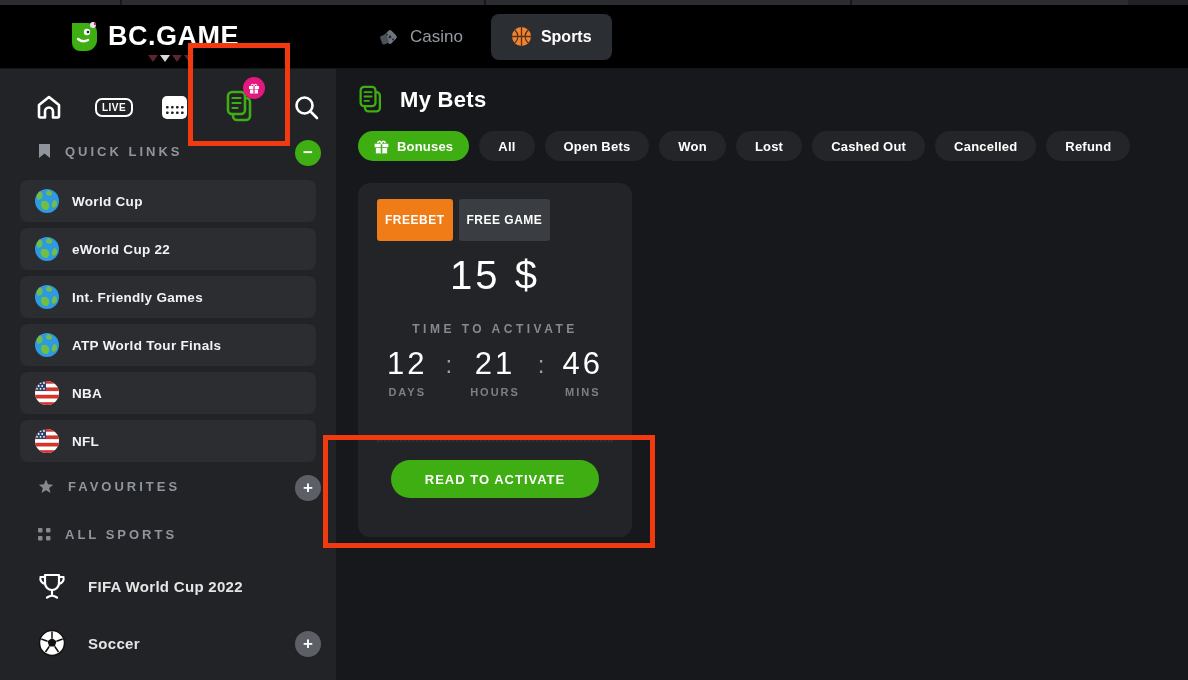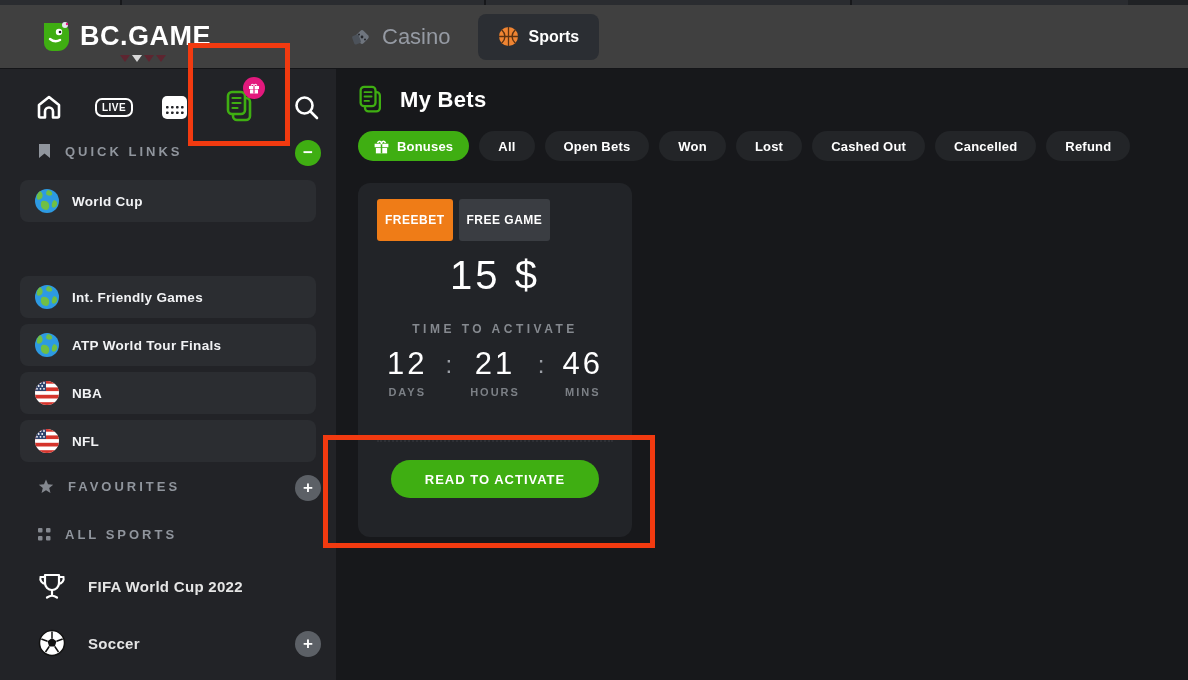--- a/index.html
+++ b/index.html
@@ -12,31 +12,32 @@
     overflow:hidden;
   }
   
   .top-strip { position:absolute; left:0; top:0; width:1188px; height:5px; background:#2a2c30; }
   .top-strip .vline { position:absolute; top:0; width:2px; height:5px; background:#17181b; }
   .top-strip .dark-seg { position:absolute; top:0; right:0; width:60px; height:5px; background:#202225; }
 
   
   .navbar {
     position:absolute; left:0; top:5px; width:1188px; height:64px;
-    background:#404040; display:flex; align-items:center;
+    background:#000000; display:flex; align-items:center;
     border-bottom:1px solid #141518;
+    padding-left:28px;
   }
   .logo { display:flex; align-items:center; margin-left:38px; position:relative; }
   .logo-icon { width:36px; height:36px; position:relative; }
   .logo-text { font-size:27px; font-weight:bold; letter-spacing:.5px; margin-left:6px; color:#fff; }
   .bunting { position:absolute; left:82px; top:36px; display:flex; gap:2px; }
   .bunting i { width:0; height:0; border-left:5px solid transparent; border-right:5px solid transparent; border-top:7px solid #5d2530; }
   .bunting i:nth-child(2){ border-top-color:#d8d8d8; }
   .nav-tab { display:flex; align-items:center; gap:9px; cursor:pointer; }
-  .nav-tab.casino { margin-left:140px; color:#959aa3; font-size:22px; }
+  .nav-tab.casino { margin-left:140px; color:#959aa3; font-size:17px; }
   .nav-tab.sports {
     margin-left:28px; background:#2b2e33; border-radius:8px;
     height:46px; padding:0 20px; color:#fff; font-size:16px; font-weight:bold;
   }
 
   
   .sidebar { position:absolute; left:0; top:69px; width:336px; height:611px; background:#222327; }
   .main { position:absolute; left:336px; top:69px; width:852px; height:611px; background:#17181b; }
 
   
@@ -237,20 +238,27 @@
   <div class="circle-btn green" style="top:71px">
     <span>−</span>
   </div>
 
   <div class="ql-row" style="top:111px">
     <svg width="26" height="26" viewBox="0 0 26 26">
         <circle cx="13" cy="13" r="12" fill="#2d9ae2"></circle>
         <path d="M6 3 q4 3 2 7 q-3 3 -5 1 q-1 -5 3 -8 M14 2 q5 1 4 5 q-4 2 -6 -1 q0 -3 2 -4 M8 13 q5 -1 7 3 q1 4 -2 6 q-5 0 -6 -4 q-1 -3 1 -5 M20 12 q4 1 3 5 q-2 4 -5 2 q-1 -4 2 -7" fill="#70bf44"></path>
       </svg>
     <span class="ql-label">World Cup</span>
+  </div>
+  <div class="ql-row" style="top:159px">
+    <svg width="26" height="26" viewBox="0 0 26 26">
+        <circle cx="13" cy="13" r="12" fill="#2d9ae2"></circle>
+        <path d="M6 3 q4 3 2 7 q-3 3 -5 1 q-1 -5 3 -8 M14 2 q5 1 4 5 q-4 2 -6 -1 q0 -3 2 -4 M8 13 q5 -1 7 3 q1 4 -2 6 q-5 0 -6 -4 q-1 -3 1 -5 M20 12 q4 1 3 5 q-2 4 -5 2 q-1 -4 2 -7" fill="#70bf44"></path>
+      </svg>
+    <span class="ql-label">eWorld Cup 22</span>
   </div>
   <div class="ql-row" style="top:207px">
     <svg width="26" height="26" viewBox="0 0 26 26">
         <circle cx="13" cy="13" r="12" fill="#2d9ae2"></circle>
         <path d="M6 3 q4 3 2 7 q-3 3 -5 1 q-1 -5 3 -8 M14 2 q5 1 4 5 q-4 2 -6 -1 q0 -3 2 -4 M8 13 q5 -1 7 3 q1 4 -2 6 q-5 0 -6 -4 q-1 -3 1 -5 M20 12 q4 1 3 5 q-2 4 -5 2 q-1 -4 2 -7" fill="#70bf44"></path>
       </svg>
     <span class="ql-label">Int. Friendly Games</span>
   </div>
   <div class="ql-row" style="top:255px">
     <svg width="26" height="26" viewBox="0 0 26 26">

